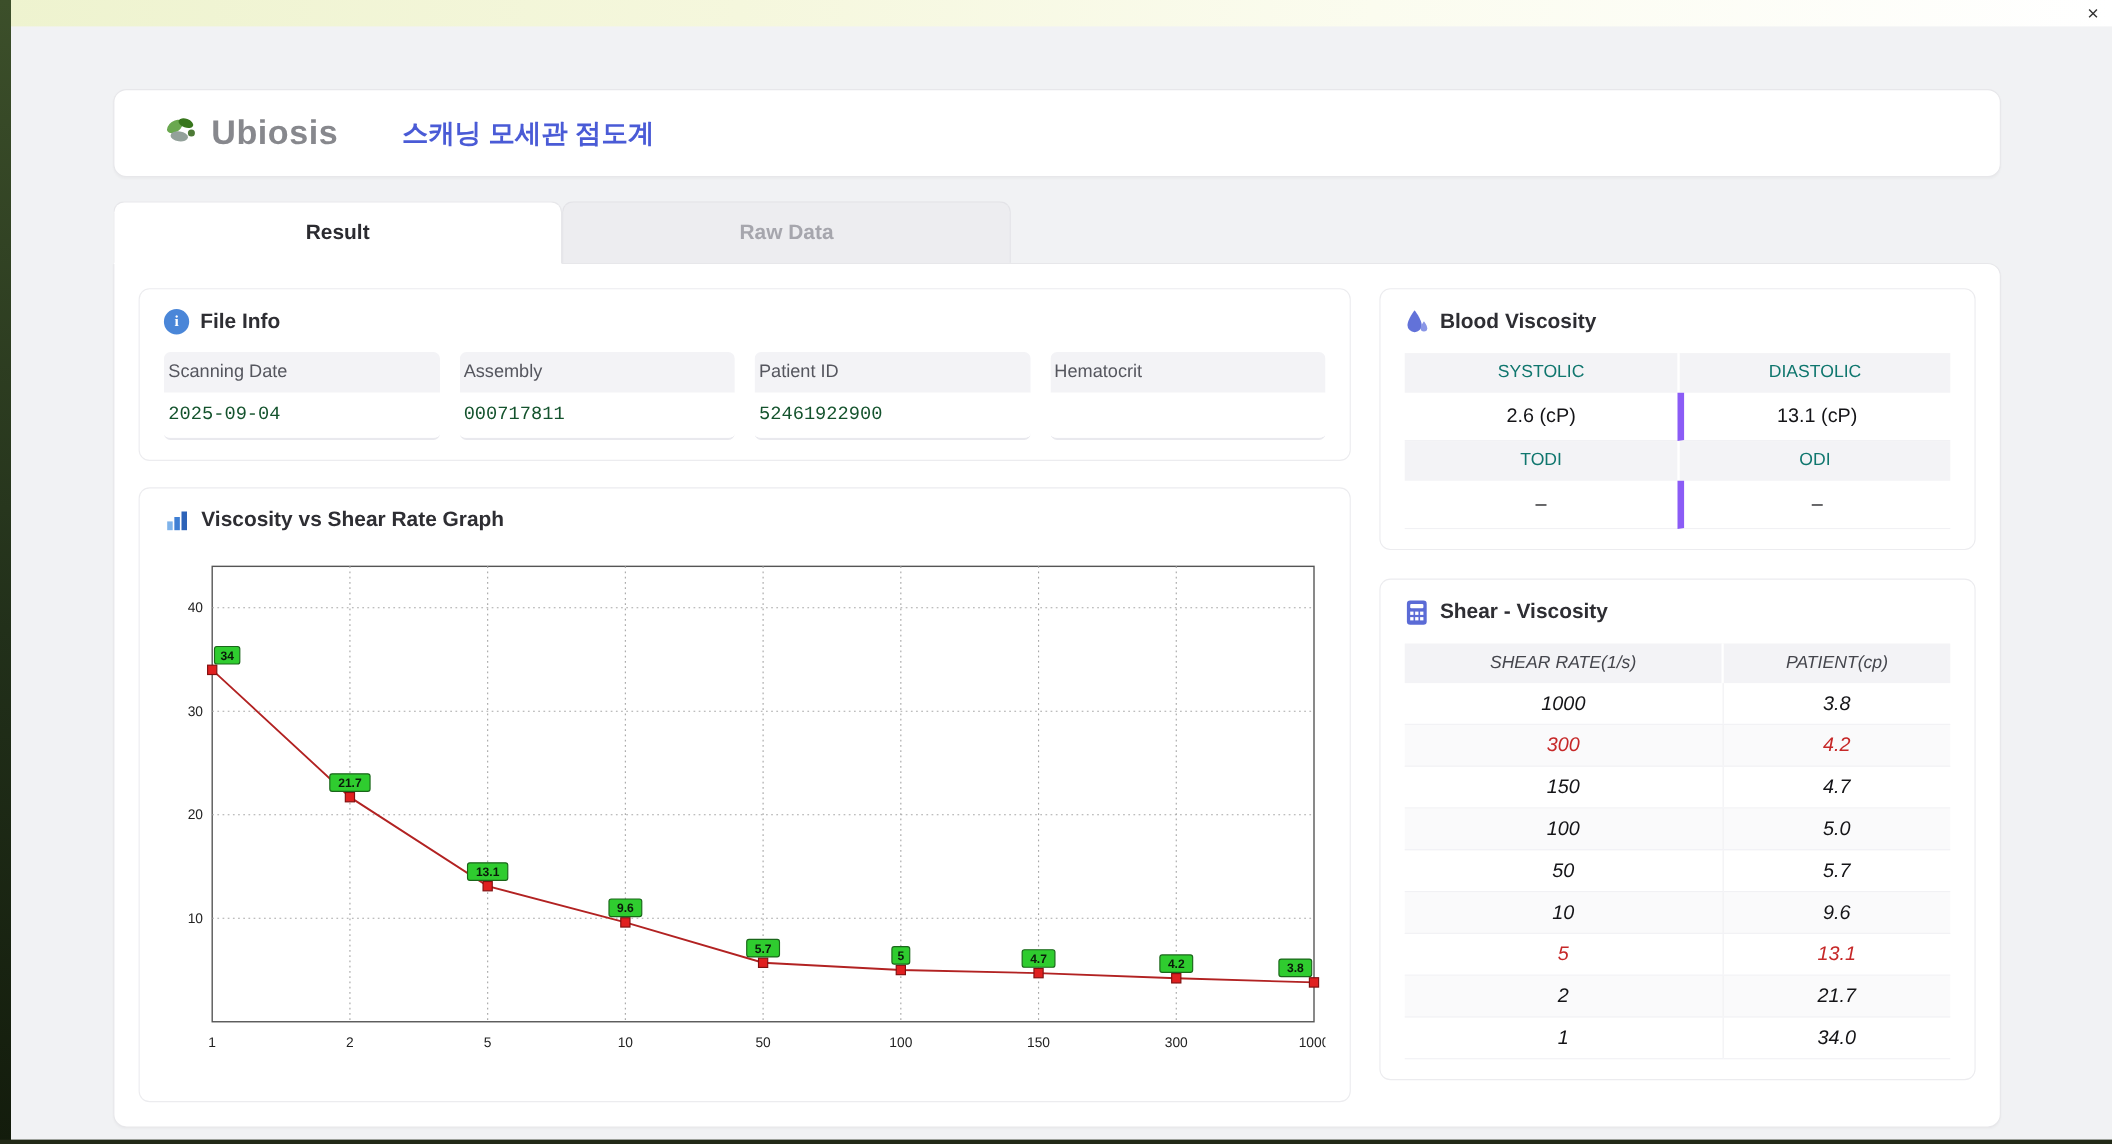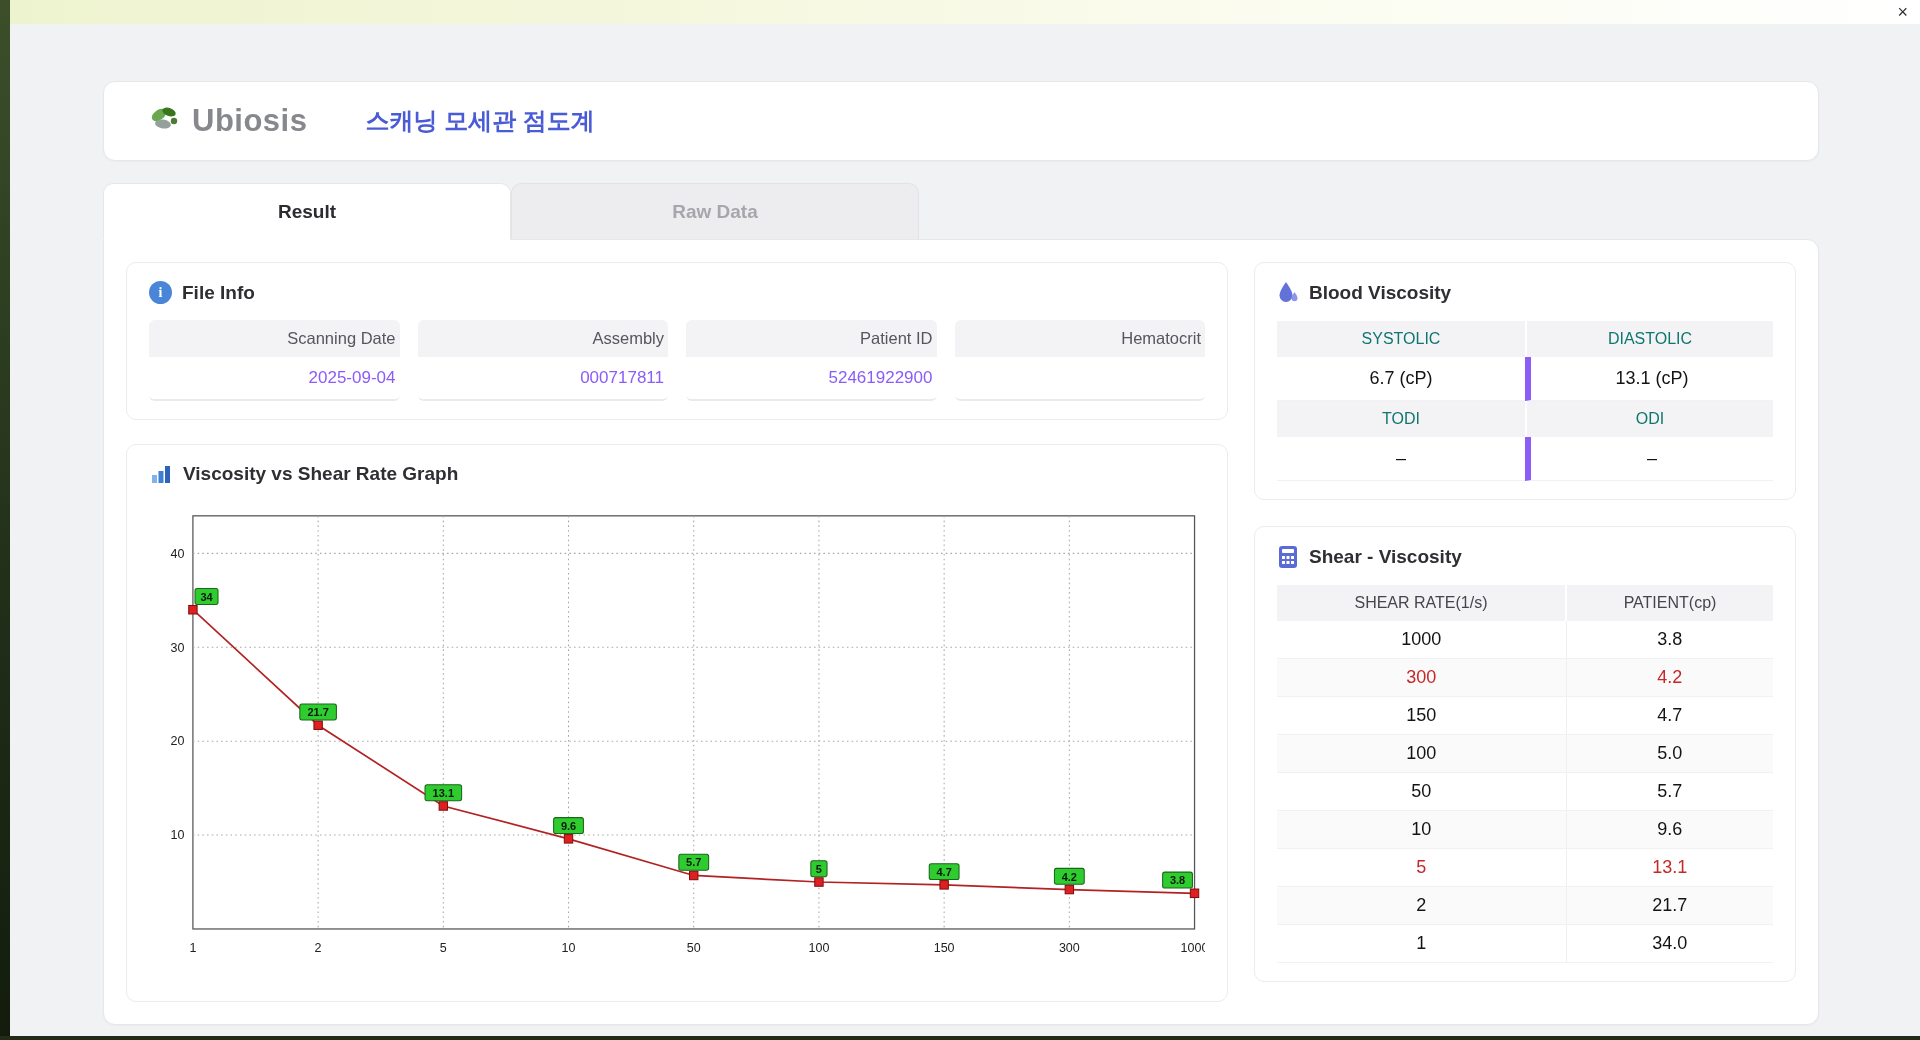--- a/index.html
+++ b/index.html
@@ -67,43 +67,43 @@
   }
   .icon-info {
     width:23px; height:23px; border-radius:50%; background:#4a86d8; color:#fff;
     display:flex; align-items:center; justify-content:center;
     font-size:14px; font-weight:bold; font-family:"Liberation Serif", serif;
   }
   
   .fields { display:flex; gap:18px; }
   .field { flex:1; border-radius:6px; overflow:hidden; border-bottom:2px solid #e9e9ee; }
   .field-label {
-    background:#f3f3f6; text-align:right; padding:9px 4px;
+    background:#f3f3f6; text-align:left; padding:9px 4px;
     color:#55565e; font-size:16.5px;
   }
   .field-value {
-    background:#fff; text-align:right; padding:11px 4px;
-    color:#8b5cf6; font-size:17px;
+    background:#fff; text-align:left; padding:11px 4px;
+    color:#14532d; font-size:17px;font-family:Liberation Mono, monospace;
   }
   
   .chart { width:100%; height:455px; flex:1; }
   
   .bv-grid { display:grid; grid-template-columns:1fr 1fr; }
   .bv-label {
     background:#f3f3f6; text-align:center; padding:9px 4px;
     color:#0f766e; font-size:16px;
   }
   .bv-label:nth-child(4n+2), .bv-label:nth-child(4n) { border-left:2px solid #fff; }
   .bv-value {
     text-align:center; padding:11px 4px; color:#141417; font-size:18px;
     border-bottom:1px solid #f1f1f4;
   }
   .bv-value + .bv-value { border-left:6px solid #8b5cf6; }
   
-  .sv-table { width:100%; border-collapse:collapse; }
+  .sv-table { width:100%; border-collapse:collapse;font-style:italic; }
   .sv-table th {
     background:#f3f3f6; padding:9px 4px; font-size:16px; color:#45464d;
     font-weight:normal; text-align:center;
   }
   .sv-table th + th { border-left:2px solid #fff; }
   .sv-table td {
     padding:8px 4px; font-size:18px; color:#141417; text-align:center;
     border-bottom:1px solid #f1f1f4;
   }
   .sv-table td + td { border-left:1px solid #efeff2; }
@@ -241,21 +241,21 @@
         <div class="card-head">
           <svg width="22" height="24" viewBox="0 0 22 24">
             <path d="M9 1 C9 1 2.5 9.5 2.5 14.5 a6.5 6.5 0 0 0 13 0 C15.5 9.5 9 1 9 1 Z" fill="#6272d9"></path>
             <path d="M17.5 11 C17.5 11 14.5 15 14.5 17.3 a3 3 0 0 0 6 0 C20.5 15 17.5 11 17.5 11 Z" fill="#8a96e6"></path>
           </svg>
           <span>Blood Viscosity</span>
         </div>
         <div class="bv-grid">
             <div class="bv-label">SYSTOLIC</div>
             <div class="bv-label">DIASTOLIC</div>
-            <div class="bv-value">6.7 (cP)</div>
+            <div class="bv-value">2.6 (cP)</div>
             <div class="bv-value">13.1 (cP)</div>
             <div class="bv-label">TODI</div>
             <div class="bv-label">ODI</div>
             <div class="bv-value">–</div>
             <div class="bv-value">–</div>
           </div>
       </section>
 
       <section class="card">
         <div class="card-head">

